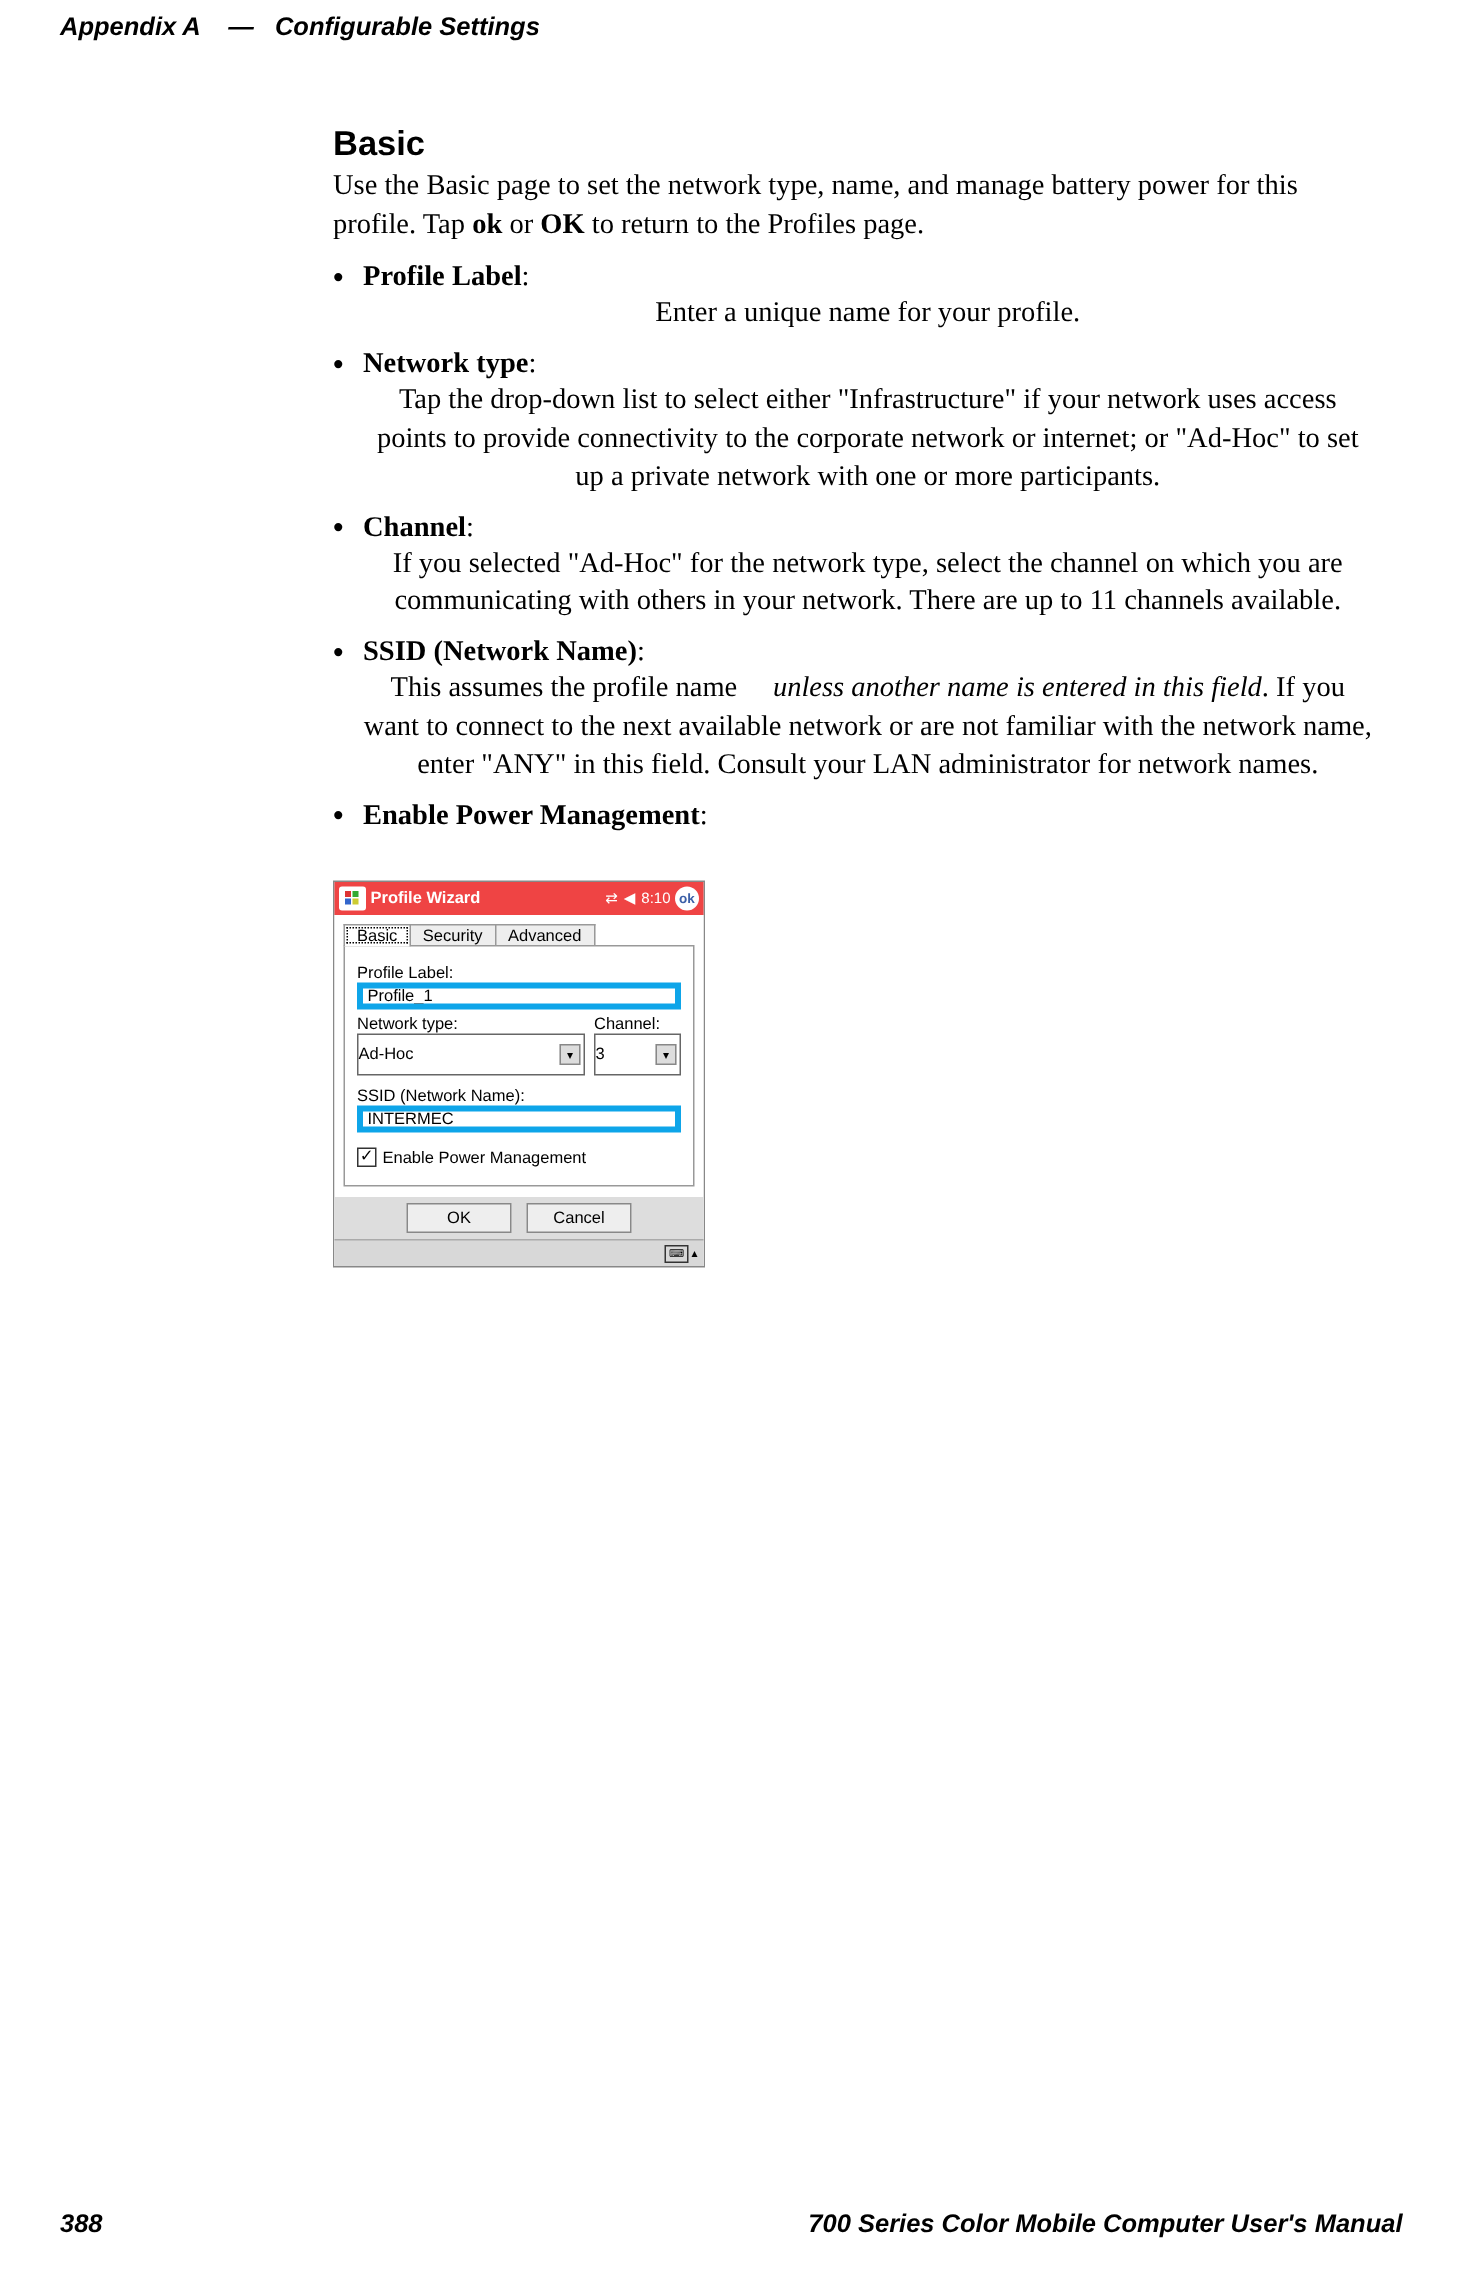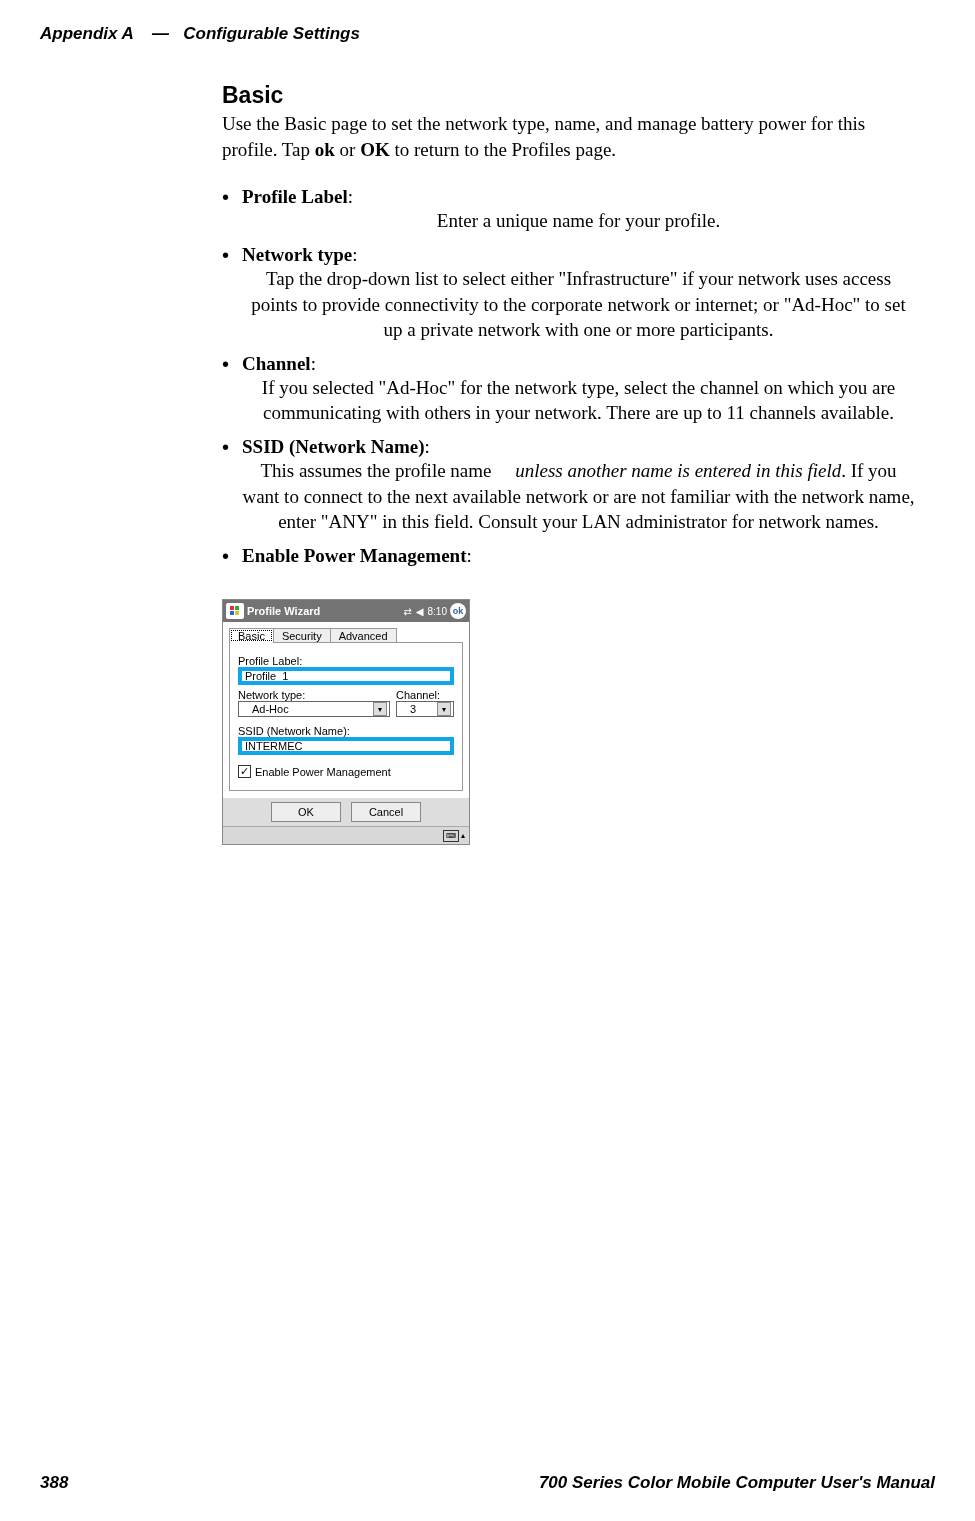--- a/index.html
+++ b/index.html
@@ -7,21 +7,21 @@
       width: 975px;
       height: 1521px;
       font-family: Georgia, 'Times New Roman', serif;
       font-size: 19px;
       color: #000;
       background: #fff;
       position: relative;
     }
     .header {
       position: absolute;
-      top: 24px;
+      top: 8px;
       left: 40px;
       right: 40px;
       font-family: Arial, Helvetica, sans-serif;
       font-weight: bold;
       font-style: italic;
       font-size: 17px;
     }
     .content {
       position: absolute;
       top: 82px;
@@ -29,21 +29,21 @@
       right: 60px;
     }
     .h-basic {
       font-family: Arial, Helvetica, sans-serif;
       font-weight: 900;
       font-size: 23px;
       margin-bottom: 2px;
     }
     .intro {
       line-height: 1.35;
-      margin-bottom: 24px;
+      margin-bottom: 12px;
     }
     ul.defs { list-style: none; }
     ul.defs > li { margin-bottom: 10px; padding-left: 20px; position: relative; }
     ul.defs > li::before {
       content: "•";
       position: absolute;
       left: 0;
       font-family: Arial, sans-serif;
       font-size: 20px;
     }
@@ -56,21 +56,21 @@
     .shot {
       margin-top: 32px;
       width: 248px;
       border: 1px solid #888;
       background: #fff;
       font-family: Tahoma, Arial, sans-serif;
       font-size: 11px;
       color: #000;
     }
     .tbar {
-      background: #737373;
+      background: #ef4444;
       color: #fff;
       display: flex;
       align-items: center;
       height: 22px;
       padding: 0 3px;
       gap: 3px;
     }
     .tbar .flag {
       width: 18px; height: 16px;
       background: #fff; border-radius: 2px;
@@ -111,22 +111,22 @@
     .txtbox {
       width: 100%; border: 4px solid #0ea5e9; font-size: 11px;
       padding: 1px 3px; height: 18px; background: #fff;
       font-family: Tahoma, Arial, sans-serif;
     }
     .row2 { display: flex; gap: 6px; align-items: flex-end; }
     .netcol { flex: 1; }
     .chcol { width: 58px; }
     .select {
       width: 100%; border: 1px solid #666; font-size: 11px;
-      height: 16px; display: flex; align-items: center; justify-content: space-between;
-      padding: 0 2px 0 13px; background: #fff;
+      height: 28px; display: flex; align-items: center; justify-content: space-between;
+      padding: 0 2px 0 0; background: #fff;
     }
     .select .caret {
       width: 14px; height: 14px; border: 1px solid #888; background: #ddd;
       display: flex; align-items: center; justify-content: center; font-size: 8px;
     }
     .chkline { margin-top: 10px; display: flex; align-items: center; gap: 4px; font-size: 11px; }
     .chkbox {
       width: 13px; height: 13px; border: 1px solid #333; display: flex;
       align-items: center; justify-content: center; font-size: 11px; line-height: 1;
     }

